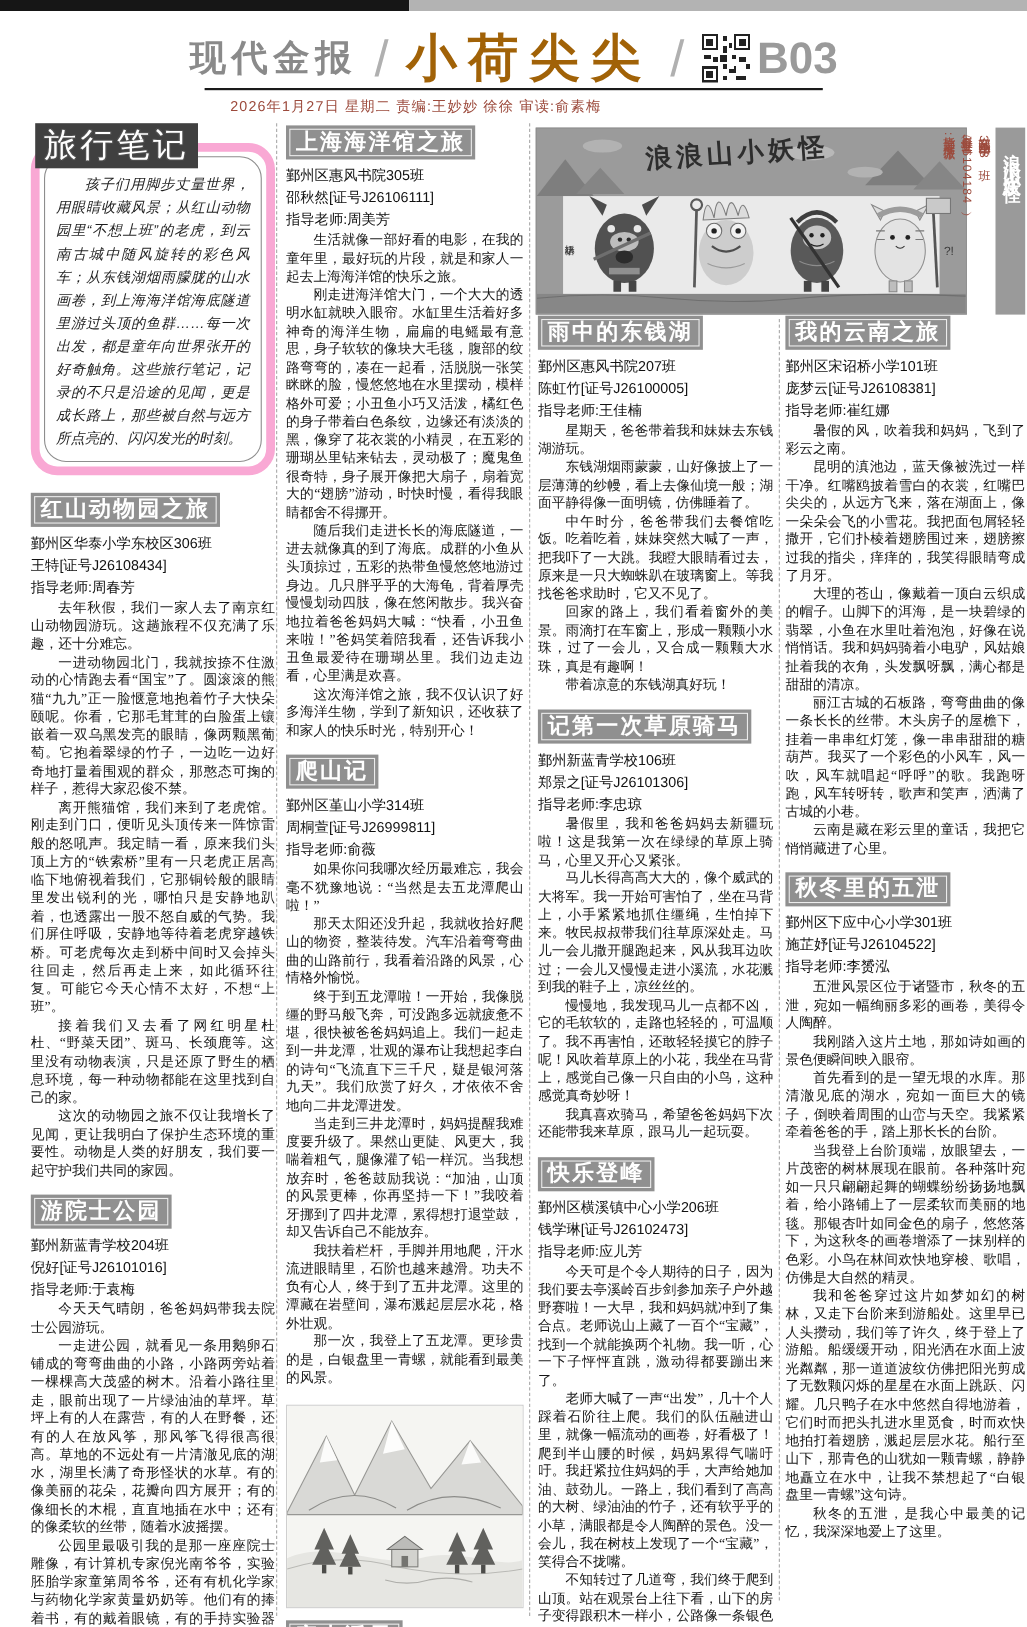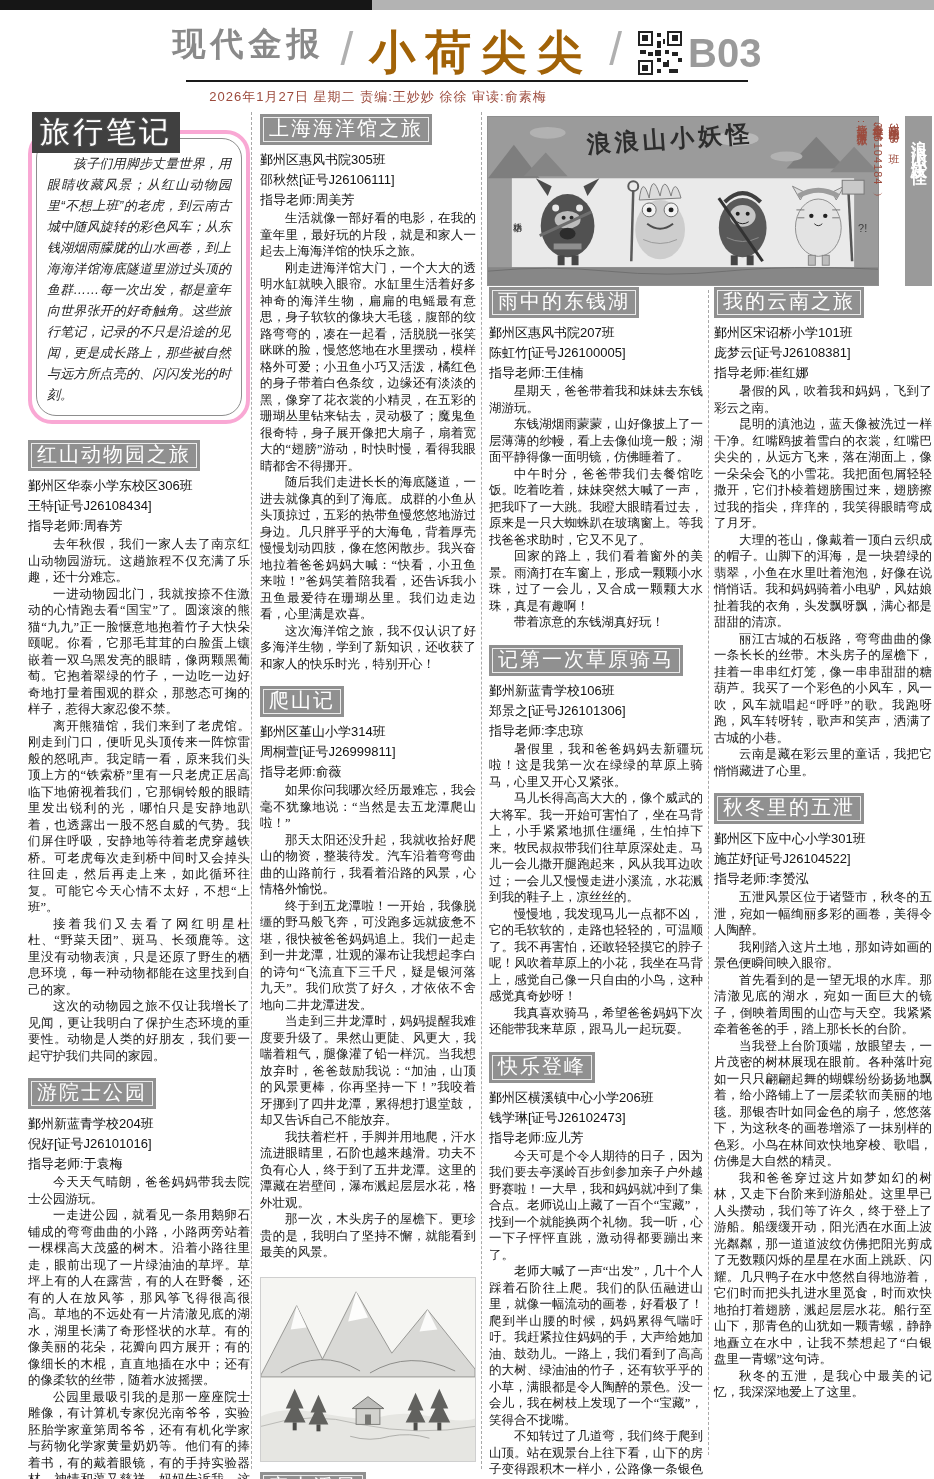--- a/index.html
+++ b/index.html
@@ -1,47 +1,47 @@
 <!DOCTYPE html>
 <html><head>
 <meta charset="utf-8">
 <style>
   html,body{margin:0;padding:0;}
   body{width:934px;height:1479px;background:#fff;font-family:"Liberation Sans",sans-serif;}
   .page{position:relative;width:934px;height:1479px;background:#fff;overflow:hidden;}
   .strip{position:absolute;top:0;height:10px;}
   .strip.black{left:0;width:372px;background:#161616;}
   .strip.gray{left:372px;width:562px;background:#b3b3b3;}
-  .header-row{position:absolute;top:22px;left:0;width:934px;display:flex;justify-content:center;gap:16px;}
+  .header-row{position:absolute;top:22px;left:0;width:934px;display:flex;justify-content:center;align-items:center;gap:16px;}
   .masthead{font-size:33px;font-weight:800;color:#8a8a8a;letter-spacing:5px;}
   .hslash{font-size:46px;color:#b0b0b0;font-weight:300;}
   .section-title{font-size:46px;font-weight:900;color:#a16207;letter-spacing:10px;}
   .pagenum-wrap{display:flex;align-items:center;gap:6px;}
   .page-num{font-size:40px;font-weight:700;color:#9a9a9a;}
   .header-rule{position:absolute;top:80px;left:186px;width:562px;height:2px;background:#1a1a1a;}
   .dateline{position:absolute;top:88px;left:0;width:756px;text-align:center;font-size:13px;color:#9c4a3c;letter-spacing:1px;}
   .sep{position:absolute;width:0;border-left:1px dashed #a8a8a8;}
   #sep1{left:251px;top:112px;height:1357px;}
   #sep2{left:481px;top:112px;height:1357px;}
   #sep3{left:708px;top:290px;height:1165px;}
   .col{position:absolute;}
   #col1{left:28px;top:112px;width:222px;}
   #col2{left:260px;top:114px;width:216px;}
   #col3{left:489px;top:287px;width:214px;}
   #col4{left:714px;top:287px;width:218px;}
   
   .intro-wrap{position:relative;padding-top:18px;margin-bottom:16px;}
-  .intro-box{border:4px solid #f9a8d4;border-radius:24px;padding:4px;}
+  .intro-box{border:8px solid #f9a8d4;border-radius:24px;padding:4px;}
   .intro-inner{border:1px solid #8d8d8d;border-radius:20px;padding:14px 10px 10px;}
   .intro-title{position:absolute;top:0;left:4px;background:#404040;padding:0 8px;font-size:30px;font-weight:400;letter-spacing:3px;color:#fff;
     text-shadow:-1px -1px 0 #4f4f4f,1px -1px 0 #4f4f4f,-1px 1px 0 #4f4f4f,1px 1px 0 #4f4f4f;}
   .intro-text{margin:0;font-size:13px;line-height:21px;font-style:italic;color:#1d1d1d;text-indent:2em;text-align:justify;}
   
   .article{margin-bottom:14px;}
-  .art-head{display:inline-block;margin:0 0 5px 0;background:#909090;color:#fff;font-size:20px;font-weight:400;letter-spacing:2px;
+  .art-head{display:inline-block;margin:0 0 5px 0;background:#909090;color:#fff;font-size:20px;font-weight:700;letter-spacing:2px;
     padding:1px 9px 3px;outline:1px solid #ececec;outline-offset:-4px;}
   .meta{margin:0;font-size:13px;line-height:20px;color:#111;}
   .body{margin:0;font-size:12.5px;line-height:16.5px;color:#161616;text-indent:2em;text-align:justify;font-family:"Liberation Serif",serif;}
   
   .artwork-top{position:absolute;left:487px;top:116px;width:392px;height:170px;border:1px solid #8f8f8f;box-sizing:border-box;background:#9b9b9b;}
   .vcaption{position:absolute;left:882px;top:116px;width:50px;height:170px;writing-mode:vertical-rl;text-align:start;}
   .vtitle{display:block;background:#9a9a9a;color:#fff;font-size:16px;font-weight:700;letter-spacing:6px;padding:10px 3px;margin-block-end:4px;}
   .vmeta{display:block;color:#9c4a3c;font-size:11px;letter-spacing:1px;margin-block-end:2px;line-height:14px;}
   
   .painting2{width:100%;height:185px;border:1px solid #cfcfcf;box-sizing:border-box;margin:2px 0 6px;}
@@ -153,21 +153,21 @@
     <section class="article">
       <h2 class="art-head">爬山记</h2>
       <p class="meta">鄞州区堇山小学314班</p>
       <p class="meta">周桐萱[证号J26999811]</p>
       <p class="meta">指导老师:俞薇</p>
       <p class="body">如果你问我哪次经历最难忘，我会毫不犹豫地说：“当然是去五龙潭爬山啦！”</p>
       <p class="body">那天太阳还没升起，我就收拾好爬山的物资，整装待发。汽车沿着弯弯曲曲的山路前行，我看着沿路的风景，心情格外愉悦。</p>
       <p class="body">终于到五龙潭啦！一开始，我像脱缰的野马般飞奔，可没跑多远就疲惫不堪，很快被爸爸妈妈追上。我们一起走到一井龙潭，壮观的瀑布让我想起李白的诗句“飞流直下三千尺，疑是银河落九天”。我们欣赏了好久，才依依不舍地向二井龙潭进发。</p>
       <p class="body">当走到三井龙潭时，妈妈提醒我难度要升级了。果然山更陡、风更大，我喘着粗气，腿像灌了铅一样沉。当我想放弃时，爸爸鼓励我说：“加油，山顶的风景更棒，你再坚持一下！”我咬着牙挪到了四井龙潭，累得想打退堂鼓，却又告诉自己不能放弃。</p>
       <p class="body">我扶着栏杆，手脚并用地爬，汗水流进眼睛里，石阶也越来越滑。功夫不负有心人，终于到了五井龙潭。这里的潭藏在岩壁间，瀑布溅起层层水花，格外壮观。</p>
-      <p class="body">那一次，木头房子的屋檐下。更珍贵的是，我明白了坚持不懈，就能看到最美的风景。</p>
+      <p class="body">那一次，我登上了五龙潭。更珍贵的是，白银盘里一青螺，就能看到最美的风景。</p>
     </section>
 
     <svg class="painting2" viewBox="0 0 216 185" preserveAspectRatio="none">
       <rect width="216" height="185" fill="#f5f5f2"></rect>
       <path d="M0,98 L36,28 L62,82 L96,14 L132,76 L168,32 L216,92 L216,100 L0,100 Z" fill="#d9d9d6" stroke="#979794" stroke-width="1"></path>
       <path d="M96,14 L108,40 L88,44 Z" fill="#fdfdfc"></path>
       <path d="M36,28 L46,50 L30,52 Z" fill="#fbfbfa"></path>
       <path d="M168,32 L178,52 L160,54 Z" fill="#fbfbfa"></path>
       <path d="M20,96 Q60,70 100,94 M110,96 Q150,72 196,94" stroke="#8c8c89" fill="none" stroke-width="1"></path>
       <path d="M0,185 L0,140 C40,122 86,150 122,140 C160,130 192,150 216,142 L216,185 Z" fill="#e6e6e2"></path>

